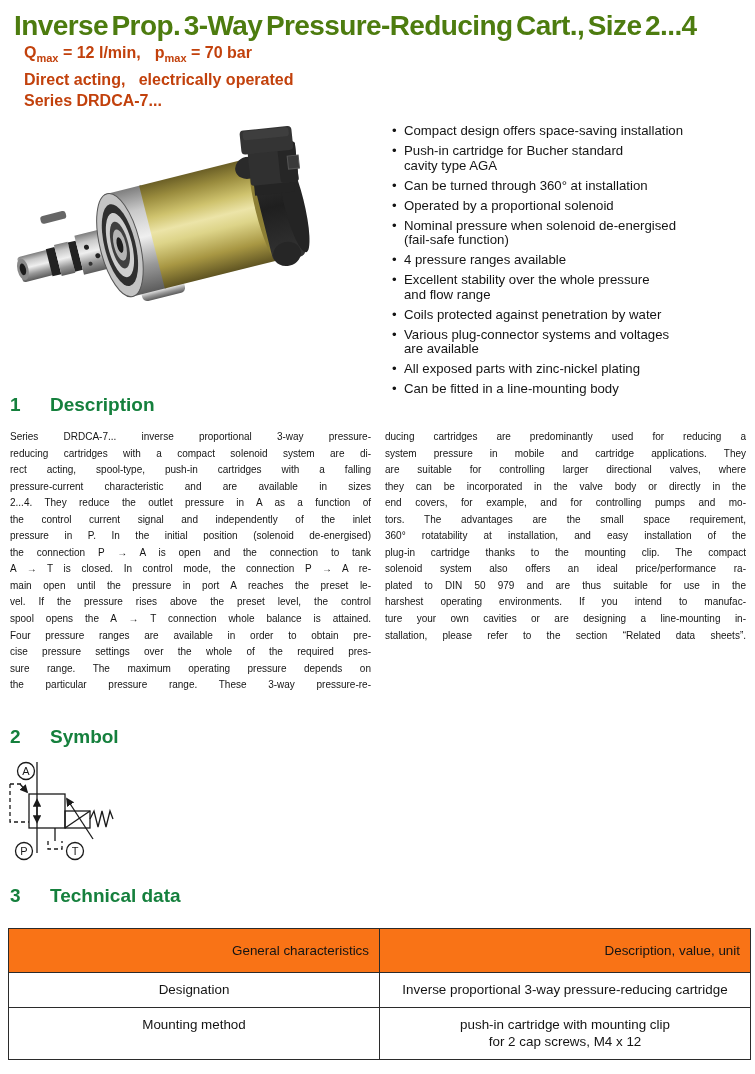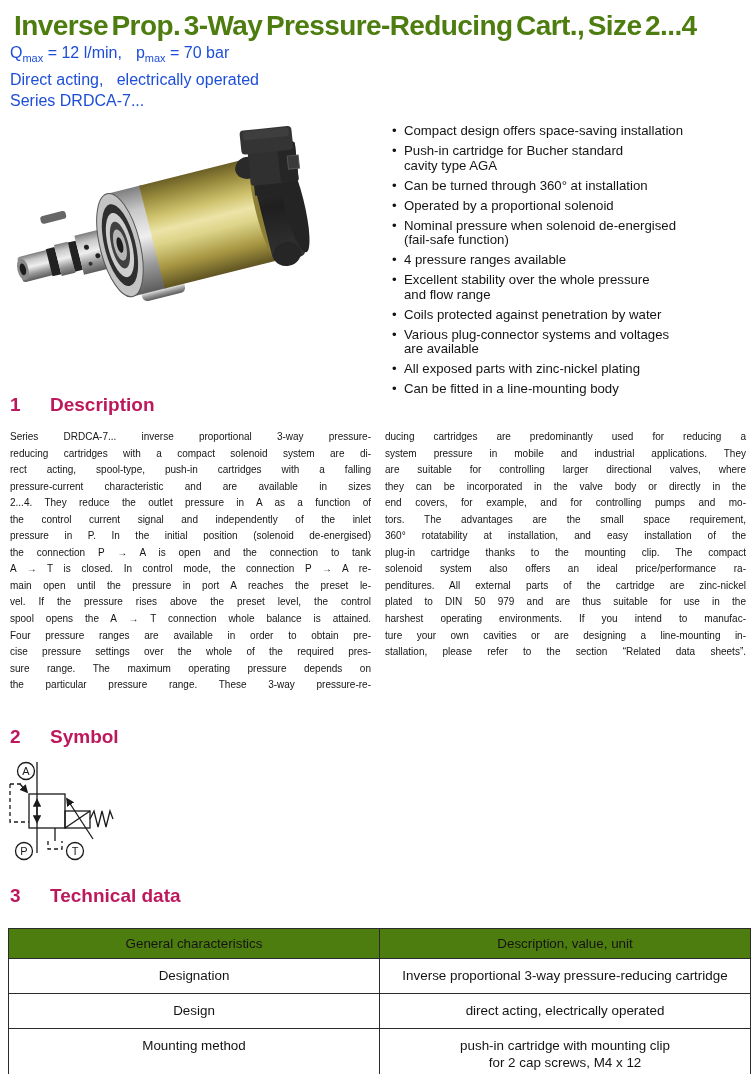--- a/index.html
+++ b/index.html
@@ -2,49 +2,49 @@
 <html><head>
 <meta charset="utf-8">
 <style>
   html,body{margin:0;padding:0;background:#fff;}
   .page{position:relative;width:755px;height:1074px;background:#fff;color:#161616;
         font-family:"Liberation Sans","DejaVu Sans",sans-serif;overflow:hidden;}
 
   .title{position:absolute;left:10px;top:6px;margin:4px;font-size:28px;font-weight:bold;
          letter-spacing:-0.6px;word-spacing:-3.5px;white-space:nowrap;color:#4d7c0f;}
 
-  .subtitle{position:absolute;left:10px;top:42px;font-size:16px;line-height:21px;color:#1d4ed8;}
+  .subtitle{position:absolute;left:24px;top:42px;font-size:16px;line-height:21px;color:#c2410c;font-weight:bold;}
   .subtitle .pre{white-space:pre;}
   .subtitle sub{font-size:11px;}
   .gap{margin-left:14px;}
 
   .features{position:absolute;left:392px;top:124px;width:356px;margin:0;padding:0;list-style:none;
             font-size:13.2px;line-height:14.6px;color:#141414;}
   .feature{display:flex;margin-bottom:5.4px;}
   .feature .bullet{flex:0 0 12px;width:12px;}
   .feature .ftext{white-space:pre-line;}
 
-  .sec-head{position:absolute;left:10px;font-size:19px;font-weight:bold;color:#be185d;white-space:nowrap;}
+  .sec-head{position:absolute;left:10px;font-size:19px;font-weight:bold;color:#15803d;white-space:nowrap;}
   .sec-num{display:inline-block;width:40px;}
   #desc-head{top:394px;}
   #sym-head{top:726px;}
   #tech-head{top:885px;}
 
   .cols{position:absolute;left:10px;top:429px;width:737px;display:flex;gap:14px;}
   .col{width:361px;font-size:10px;line-height:16.55px;color:#141414;}
   .tline{text-align:justify;text-align-last:justify;}
 
   #product-svg{position:absolute;left:5px;top:120px;}
   #symbol-svg{position:absolute;left:6px;top:754px;}
 
   .tech-table{position:absolute;left:8px;top:928px;width:743px;border-collapse:collapse;
               font-size:13.4px;color:#141414;}
   .tech-table,.tech-table th,.tech-table td{border:1.5px solid #2b2b2b;}
-  .tech-table th{background:#4d7c0f;height:29px;font-weight:normal;text-align:center;
-                 padding:0 10px;vertical-align:middle;}
+  .tech-table th{background:#f97316;height:29px;font-weight:normal;text-align:right;
+                 padding:7px 10px;vertical-align:middle;}
   .tech-table td{padding:8px 10px 9px 10px;vertical-align:top;white-space:pre-line;line-height:17px;text-align:center;}
   .tech-table col.c1{width:371px;}
 </style>
 </head>
 <body>
 
 <div class="page">
 
   <h1 class="title">Inverse Prop. 3-Way Pressure-Reducing Cart., Size 2...4</h1>
 
@@ -200,29 +200,28 @@
         <div class="tline">vel. If the pressure rises above the preset level, the control</div>
         <div class="tline">spool opens the A → T connection whole balance is attained.</div>
         <div class="tline">Four pressure ranges are available in order to obtain pre-</div>
         <div class="tline">cise pressure settings over the whole of the required pres-</div>
         <div class="tline">sure range. The maximum operating pressure depends on</div>
         <div class="tline">the particular pressure range. These 3-way pressure-re-</div>
       </div>
     <div class="col">
 
     <div class="tline">ducing cartridges are predominantly used for reducing a</div>
-        <div class="tline">system pressure in mobile and industrial applications. They</div>
+        <div class="tline">system pressure in mobile and cartridge applications. They</div>
         <div class="tline">are suitable for controlling larger directional valves, where</div>
         <div class="tline">they can be incorporated in the valve body or directly in the</div>
         <div class="tline">end covers, for example, and for controlling pumps and mo-</div>
         <div class="tline">tors. The advantages are the small space requirement,</div>
         <div class="tline">360° rotatability at installation, and easy installation of the</div>
         <div class="tline">plug-in cartridge thanks to the mounting clip. The compact</div>
         <div class="tline">solenoid system also offers an ideal price/performance ra-</div>
-        <div class="tline">penditures. All external parts of the cartridge are zinc-nickel</div>
         <div class="tline">plated to DIN 50 979 and are thus suitable for use in the</div>
         <div class="tline">harshest operating environments. If you intend to manufac-</div>
         <div class="tline">ture your own cavities or are designing a line-mounting in-</div>
         <div class="tline">stallation, please refer to the section “Related data sheets”.</div>
       </div>
   </div>
 
   <div class="sec-head" id="sym-head">
     <span class="sec-num">2</span><span>Symbol</span>
   </div>
@@ -272,24 +271,20 @@
         <th>Description, value, unit</th>
       </tr>
     </thead>
     <tbody>
 
         <tr>
           <td>Designation</td>
           <td>Inverse proportional 3-way pressure-reducing cartridge</td>
         </tr>
 
-        <tr>
-          <td>Design</td>
-          <td>direct acting, electrically operated</td>
-        </tr>
 
         <tr>
           <td>Mounting method</td>
           <td>push-in cartridge with mounting clip
 for 2 cap screws, M4 x 12</td>
         </tr>
       </tbody>
   </table>
 
 </div>

